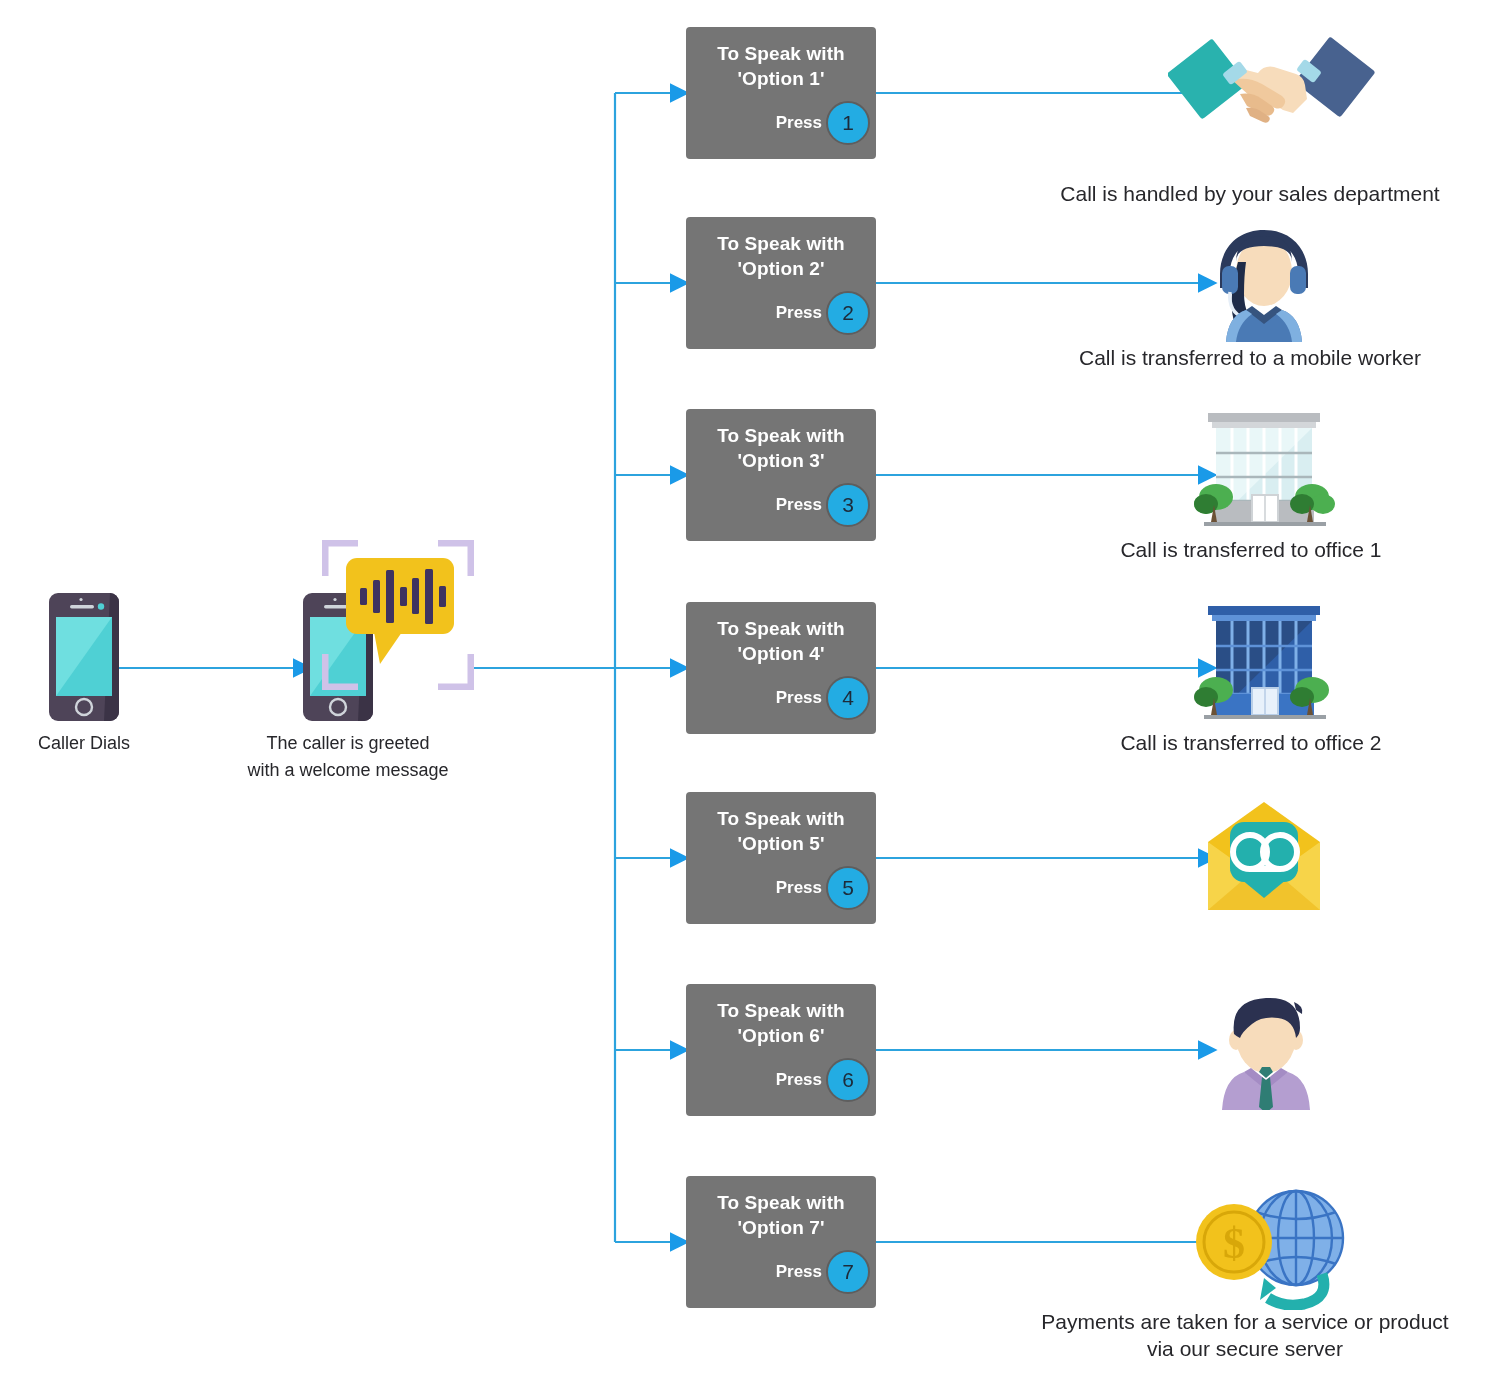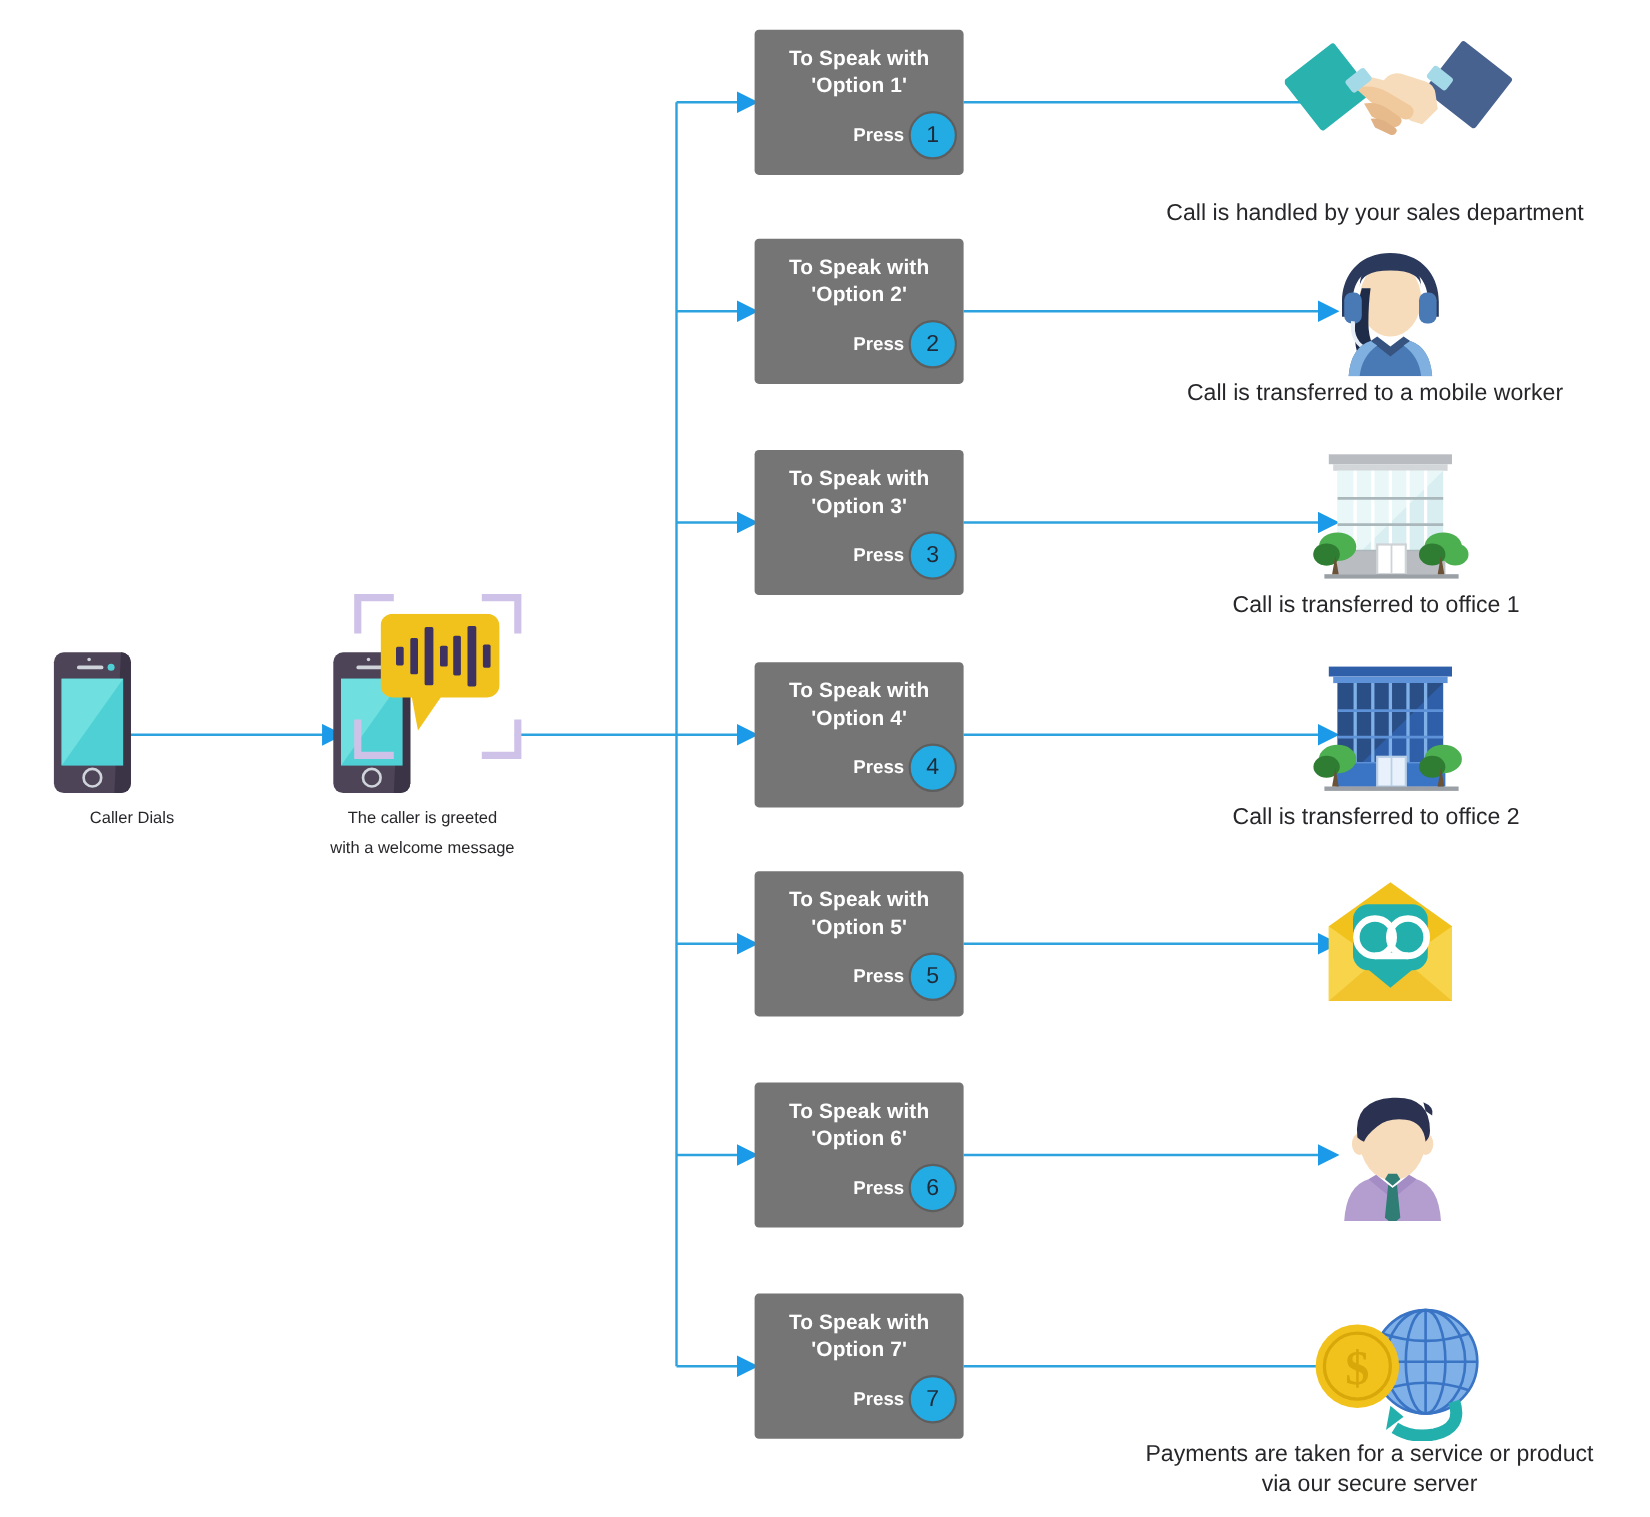--- a/index.html
+++ b/index.html
@@ -86,25 +86,24 @@
     font-size: 21px;
     line-height: 27px;
     color: #27272b;
     white-space: pre-line;
   }
 
   
   .start-cap {
     position: absolute;
     text-align: center;
-    font-size: 15px;
+    font-size: 18px;
     line-height: 27px;
     color: #27272b;
     white-space: pre-line;
-    padding-left: 36px;
   }
 
   
   .icon-wrap {
     position: absolute;
   }
 </style>
 </head>
 <body>
 

